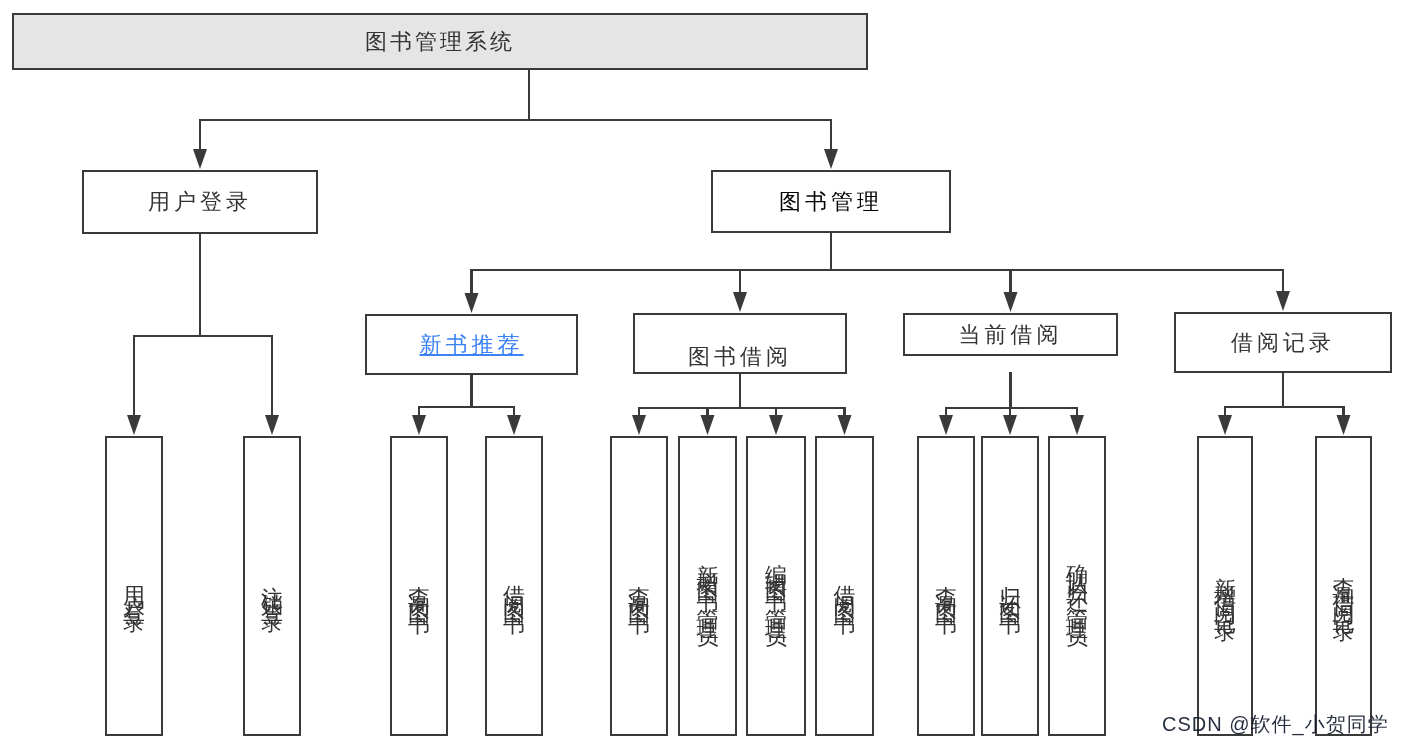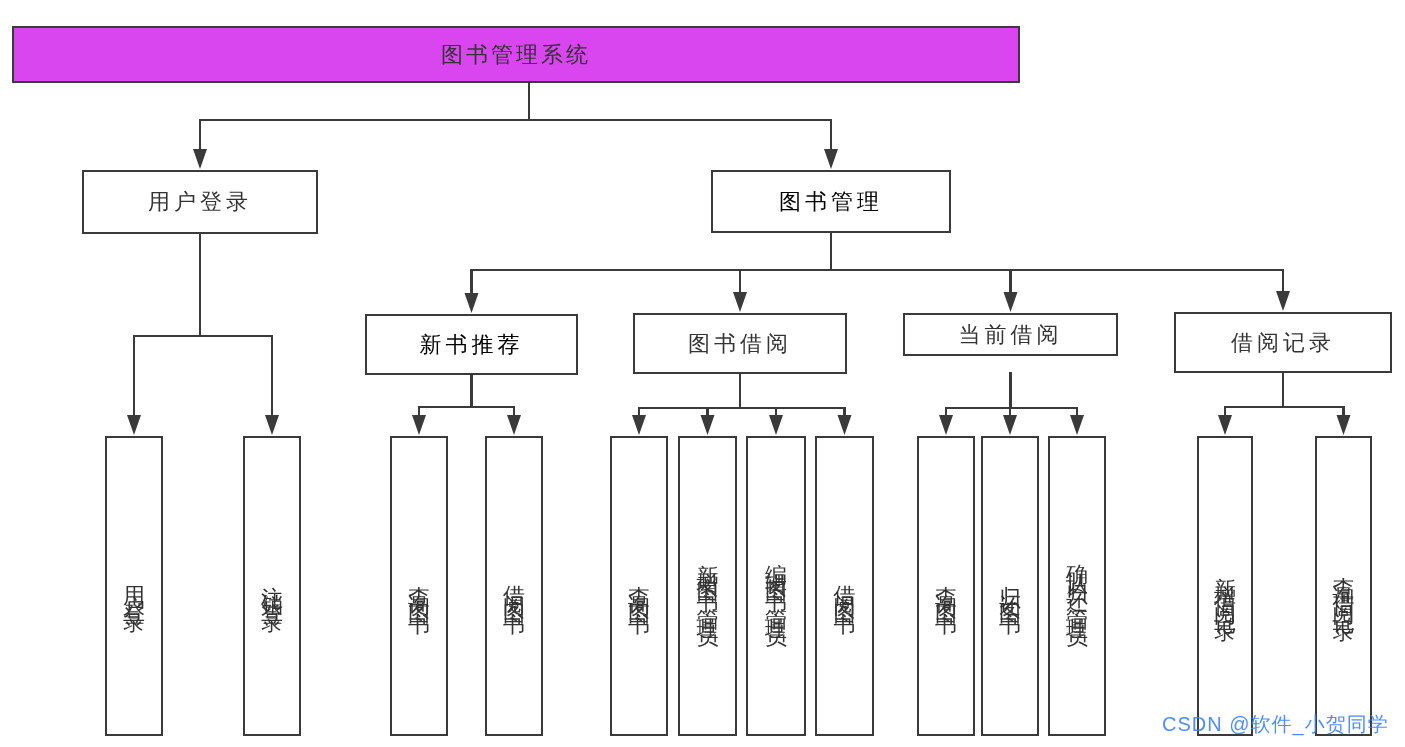--- a/index.html
+++ b/index.html
@@ -38,21 +38,21 @@
     letter-spacing: 9px;
     line-height: 1;
     white-space: nowrap;
   }
   .watermark {
     position: absolute;
     left: 1162px;
     top: 711px;
     font-size: 20px;
     letter-spacing: 1px;
-    color: #3b82f6;
+    color: #0f172a;
     opacity: 0.9;
     z-index: 3;
     white-space: nowrap;
   }
 </style>
 </head>
 <body>
 
 <div id="stage">
   <svg id="edges" width="1405" height="747" viewBox="0 0 1405 747">
@@ -103,33 +103,33 @@
       <line x1="1077" y1="406.75" x2="1077" y2="418" stroke="#3a3a3a" stroke-width="2.5" shape-rendering="crispEdges"></line>
       <polygon points="1070,415 1084,415 1077,435" fill="#3a3a3a"></polygon>
       <line x1="1283" y1="371" x2="1283" y2="407" stroke="#3a3a3a" stroke-width="2.5" shape-rendering="crispEdges"></line>
       <line x1="1225" y1="407" x2="1343.5" y2="407" stroke="#3a3a3a" stroke-width="2.5" shape-rendering="crispEdges"></line>
       <line x1="1225" y1="405.75" x2="1225" y2="418" stroke="#3a3a3a" stroke-width="2.5" shape-rendering="crispEdges"></line>
       <polygon points="1218,415 1232,415 1225,435" fill="#3a3a3a"></polygon>
       <line x1="1343.5" y1="405.75" x2="1343.5" y2="418" stroke="#3a3a3a" stroke-width="2.5" shape-rendering="crispEdges"></line>
       <polygon points="1336.5,415 1350.5,415 1343.5,435" fill="#3a3a3a"></polygon>
     </svg>
   <div class="watermark">CSDN @软件_小贺同学</div>
-<div class="node h" style="left: 12px; top: 26px; width: 1008px; height: 57px; border-color: rgb(58, 58, 58); color: rgb(51, 51, 51); background: #d946ef;">
+<div class="node h" style="left: 12px; top: 13px; width: 856px; height: 57px; border-color: rgb(58, 58, 58); color: rgb(51, 51, 51); background: #e5e5e5;">
       <span style="letter-spacing: 3px;">图书管理系统</span>
     </div>
     <div class="node h" style="left: 82px; top: 170px; width: 236px; height: 64px; border-color: rgb(58, 58, 58); color: rgb(51, 51, 51); background: rgb(255, 255, 255);">
       <span>用户登录</span>
     </div>
     <div class="node h" style="left: 711px; top: 170px; width: 240px; height: 63px; border-color: rgb(58, 58, 58); color: #000000; background: rgb(255, 255, 255);">
       <span>图书管理</span>
     </div>
-    <div class="node h" style="left: 365px; top: 314px; width: 213px; height: 61px; border-color: rgb(58, 58, 58); color: #000000; background: rgb(255, 255, 255);">
+    <div class="node h" style="left: 365px; top: 314px; width: 213px; height: 61px; border-color: rgb(58, 58, 58); color: #3b82f6; background: rgb(255, 255, 255); text-decoration: underline;">
       <span>新书推荐</span>
     </div>
-    <div class="node h" style="left: 633px; top: 313px; width: 214px; height: 61px; border-color: rgb(58, 58, 58); color: rgb(51, 51, 51); background: rgb(255, 255, 255);">
+    <div class="node h" style="left: 633px; top: 313px; width: 214px; height: 61px; border-color: rgb(58, 58, 58); color: rgb(51, 51, 51); background: rgb(255, 255, 255); align-items: flex-end;">
       <span>图书借阅</span>
     </div>
     <div class="node h" style="left: 903px; top: 313px; width: 215px; height: 43px; border-color: rgb(58, 58, 58); color: rgb(51, 51, 51); background: rgb(255, 255, 255);">
       <span>当前借阅</span>
     </div>
     <div class="node h" style="left: 1174px; top: 312px; width: 218px; height: 61px; border-color: rgb(58, 58, 58); color: rgb(51, 51, 51); background: rgb(255, 255, 255);">
       <span>借阅记录</span>
     </div>
     <div class="node v" style="left: 105px; top: 436px; width: 58px; height: 300px; border-color: rgb(58, 58, 58); color: rgb(51, 51, 51); background: rgb(255, 255, 255);">
       <span>用户登录</span>

